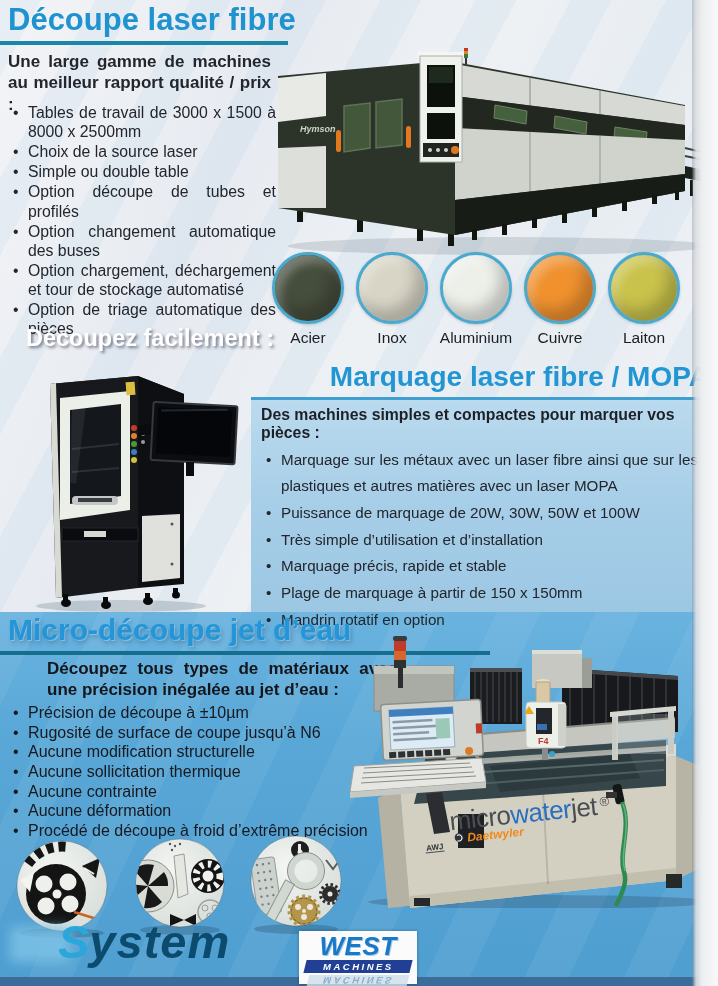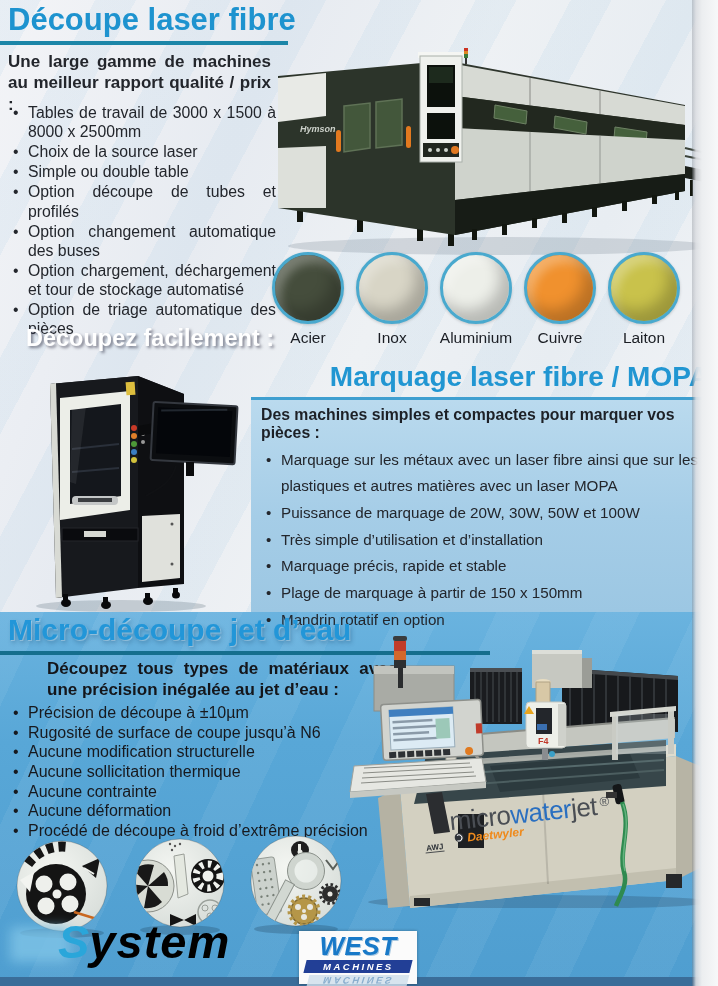--- a/index.html
+++ b/index.html
@@ -55,21 +55,21 @@
   .list3{position:absolute;left:8px;top:703px;width:362px;z-index:2;}
   .list3 li{font-size:16px;line-height:1.23;color:#17191e;}
   .wjet-svg{position:absolute;left:330px;top:616px;z-index:2;}
   .samples-svg{position:absolute;left:14px;top:834px;z-index:2;}
   
   .system-logo{position:absolute;left:12px;top:912px;z-index:5;font-style:italic;
     font-weight:bold;font-size:47px;line-height:60px;white-space:nowrap;}
   .system-blur{position:absolute;left:-2px;top:15px;width:60px;height:35px;background:#7cc2e6;
     filter:blur(6px);opacity:.85;border-radius:4px;}
   .sys-s{color:#2aa6da;position:relative;margin-left:46px;}
-  .sys-rest{color:#000000;position:relative;letter-spacing:1px;}
+  .sys-rest{color:#0c4a6e;position:relative;letter-spacing:1px;}
   .west-box{position:absolute;left:299px;top:931px;width:118px;height:53px;background:#fbfbfb;
     z-index:5;box-shadow:0 0 3px rgba(0,0,0,.3);text-align:center;font-style:italic;}
   .west-word{font-size:26px;font-weight:bold;color:#1879c8;line-height:1;margin-top:2px;
     letter-spacing:.5px;text-shadow:1px 1px 0 #a8c8e0;}
   .west-banner{margin:1px auto 0;width:106px;background:#223f96;transform:skewX(-14deg);
     color:#fff;font-size:9.5px;font-weight:bold;letter-spacing:2.5px;padding:1px 0;}
   .west-banner span{display:inline-block;transform:skewX(14deg);}
   .west-reflection{margin:2px auto 0;width:100px;background:#cfdfec;transform:skewX(-14deg) scaleY(-1);
     color:#6e9cc4;font-size:9.5px;font-weight:bold;letter-spacing:2.5px;opacity:.8;}
   .west-reflection span{display:inline-block;transform:skewX(14deg);}

